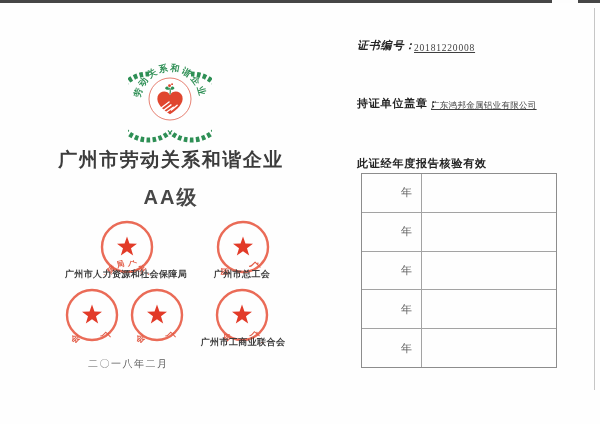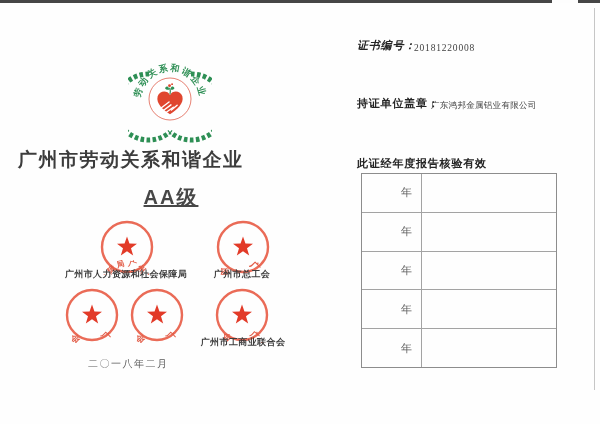--- a/index.html
+++ b/index.html
@@ -7,43 +7,43 @@
     position:relative;width:600px;height:424px;background:#fefefe;
     font-family:"Liberation Sans",sans-serif;overflow:hidden;margin:0 auto;
   }
   .abs{position:absolute;}
   
   .scan-top{left:0;top:0;width:600px;height:3px;background:#464646;}
   .scan-top-notch{left:552px;top:0;width:26px;height:3px;background:#fdfdfd;}
   .scan-right{left:594px;top:8px;width:1px;height:382px;background:#c6c6c6;}
   
   .logo-svg{left:128px;top:57px;}
-  .title-1{left:18px;top:147px;width:306px;
+  .title-1{left:18px;top:147px;width:306px;text-align:center;
     font-size:19px;font-weight:bold;letter-spacing:1.5px;color:#3c3c3c;}
   .title-2{left:18px;top:184px;width:306px;text-align:center;
-    font-size:20px;font-weight:600;letter-spacing:2px;color:#474747;text-decoration:underline;}
+    font-size:20px;font-weight:600;letter-spacing:2px;color:#474747;}
   .seal{width:56px;height:56px;}
   .seal-ring{fill:none;stroke:#ea6b57;stroke-width:2.4px;}
   .seal-star{fill:#e23a28;}
   .seal-text{fill:#e25b46;font-family:"Liberation Sans",sans-serif;font-weight:bold;}
   .st13{font-size:7.8px;letter-spacing:1.2px;}
   .st6{font-size:9.5px;letter-spacing:8.5px;}
   .st8{font-size:8.6px;letter-spacing:4.2px;}
   .st9{font-size:8.4px;letter-spacing:3.2px;}
   .caption{position:absolute;text-align:center;font-size:9px;font-weight:bold;
     color:#3d3d3d;letter-spacing:0.4px;white-space:nowrap;}
   .cap-1{left:42px;top:268px;width:168px;}
   .cap-2{left:183px;top:268px;width:118px;}
   .cap-3{left:28px;top:336px;width:198px;}
   .cap-4{left:174px;top:336px;width:138px;}
   .issue-date{left:88px;top:357px;width:164px;font-size:10px;
     letter-spacing:1.5px;color:#5a5a5a;}
   
   .lab{font-size:11px;font-weight:bold;color:#252525;letter-spacing:0.8px;white-space:nowrap;}
-  .val{font-family:"Liberation Serif",serif;color:#3f3f3f;white-space:nowrap;}
+  .val{font-family:"Liberation Serif",serif;color:#3f3f3f;white-space:nowrap;text-decoration:underline;}
   .cert-no-label{left:357px;top:38px;font-style:italic;}
   .cert-no-value{left:414px;top:43px;font-size:9.5px;letter-spacing:0.8px;}
   .holder-label{left:357px;top:96px;}
   .holder-value{left:431px;top:100px;font-size:8.5px;letter-spacing:0.3px;}
   .verify-heading{left:357px;top:156px;}
   .verify-table{left:361px;top:173px;width:196px;height:195px;
     border:1px solid #8d8d8d;box-sizing:border-box;display:flex;flex-direction:column;}
   .v-row{flex:1 1 0;display:flex;border-top:1px solid #a3a3a3;}
   .v-row:first-child{border-top:none;}
   .v-year{flex:0 0 50px;border-right:1px solid #a3a3a3;display:flex;

